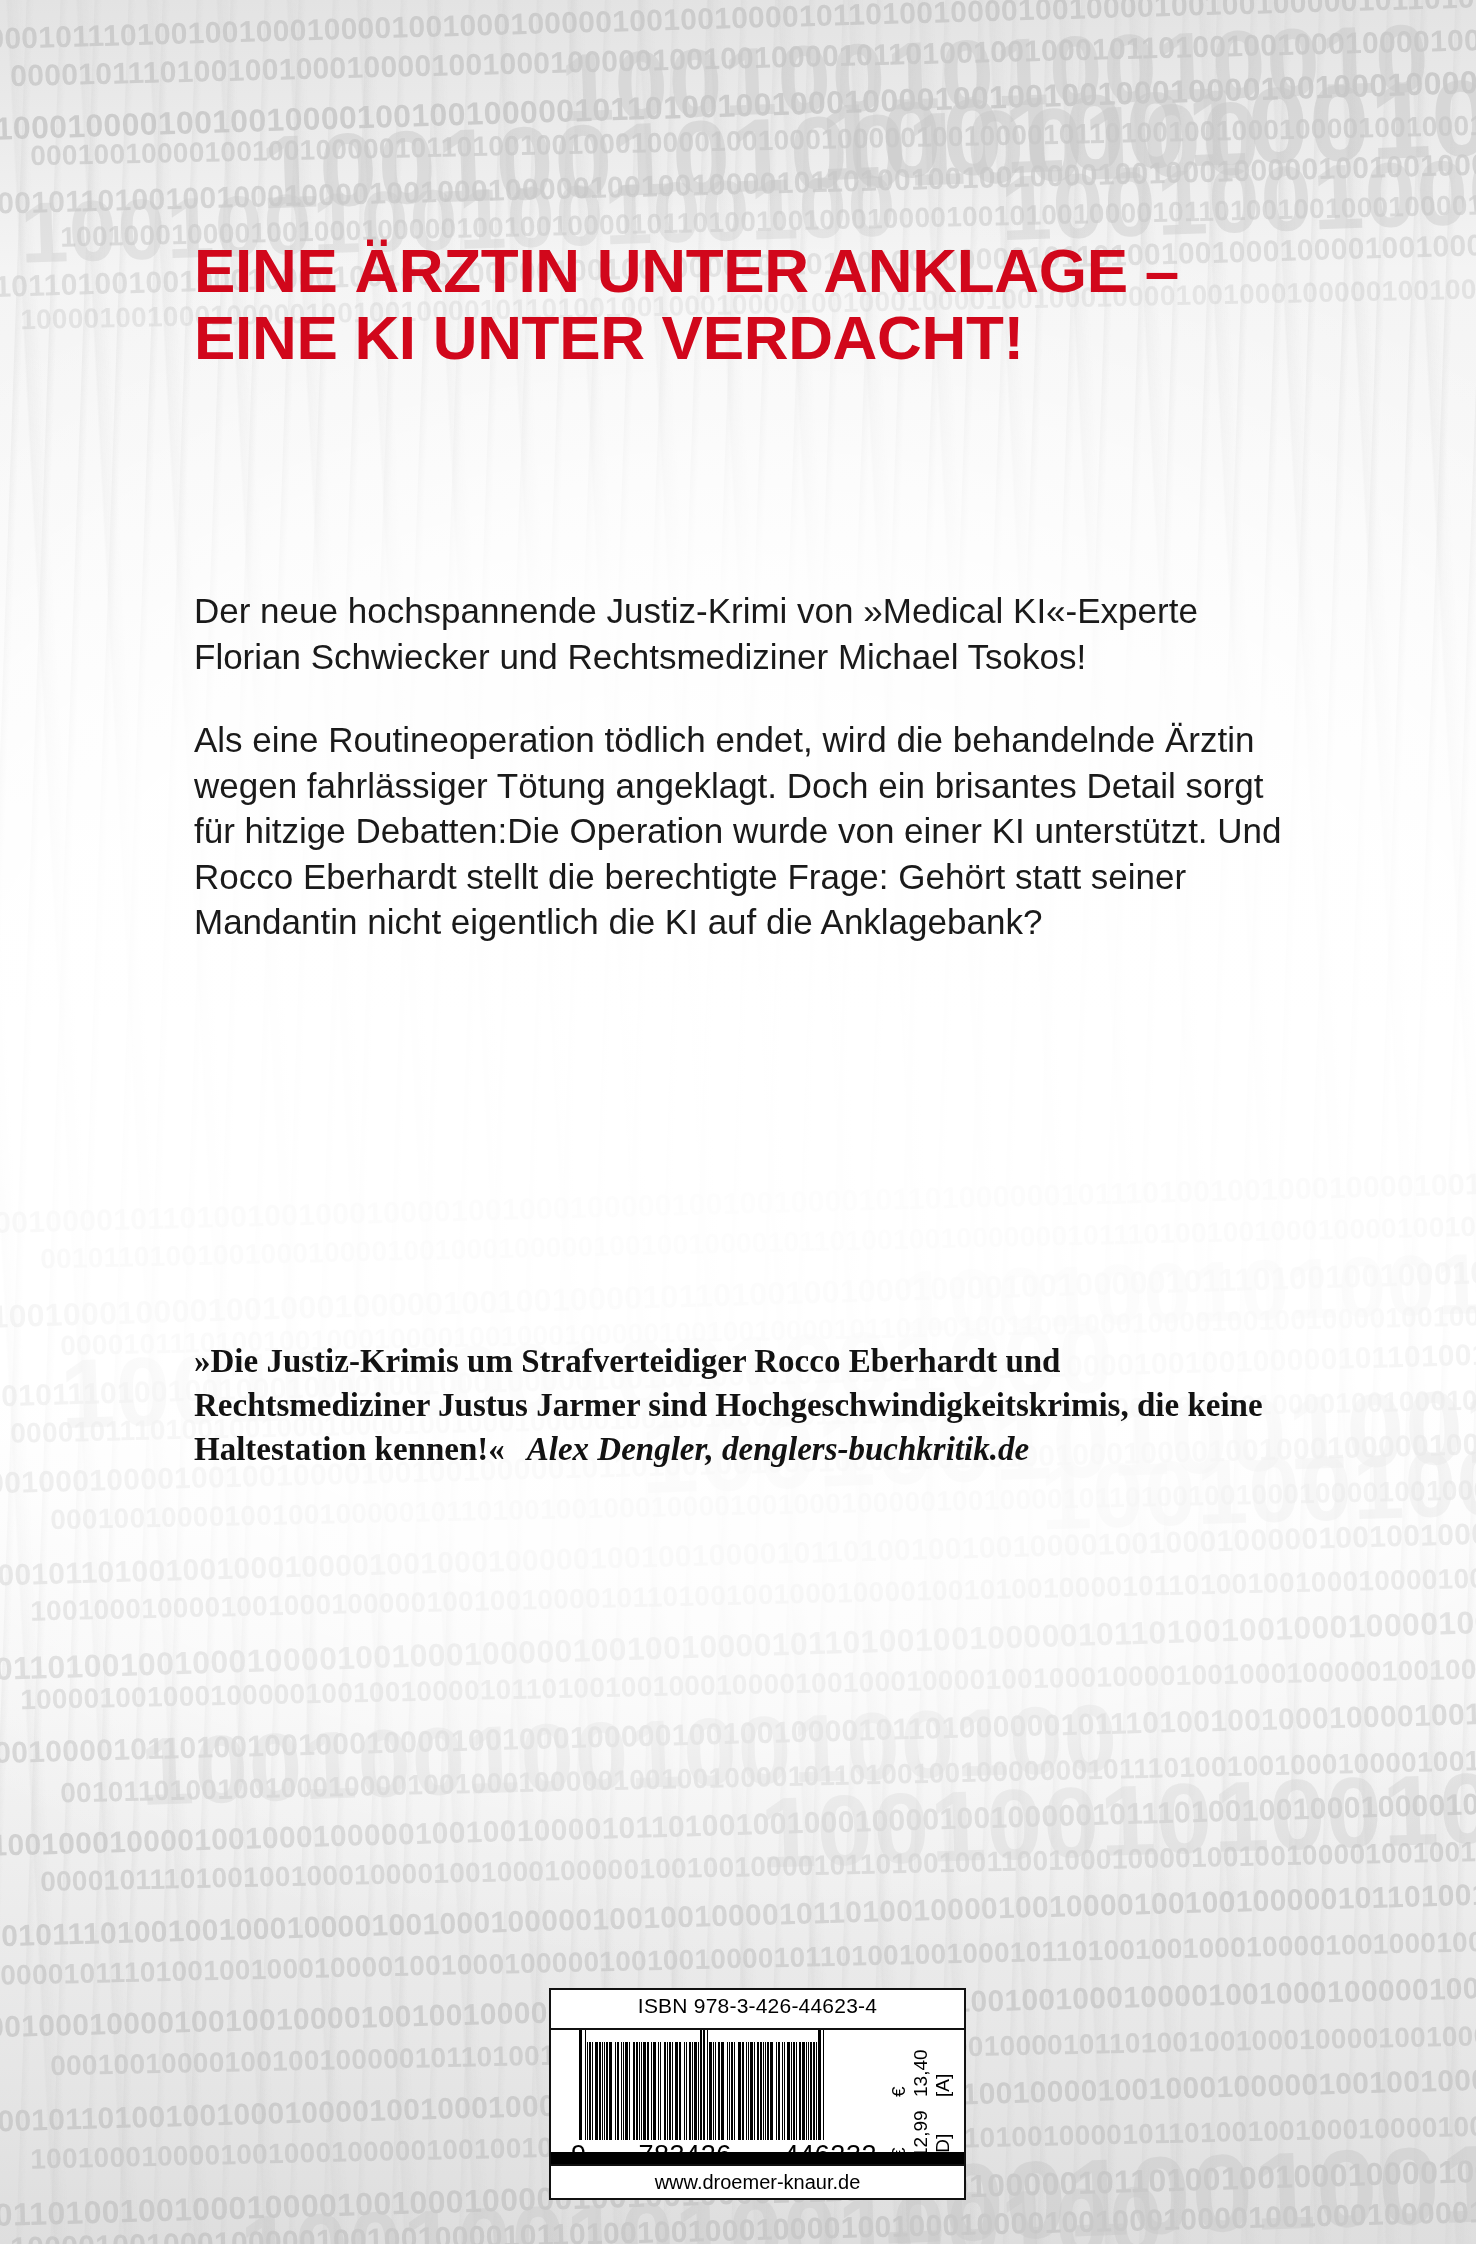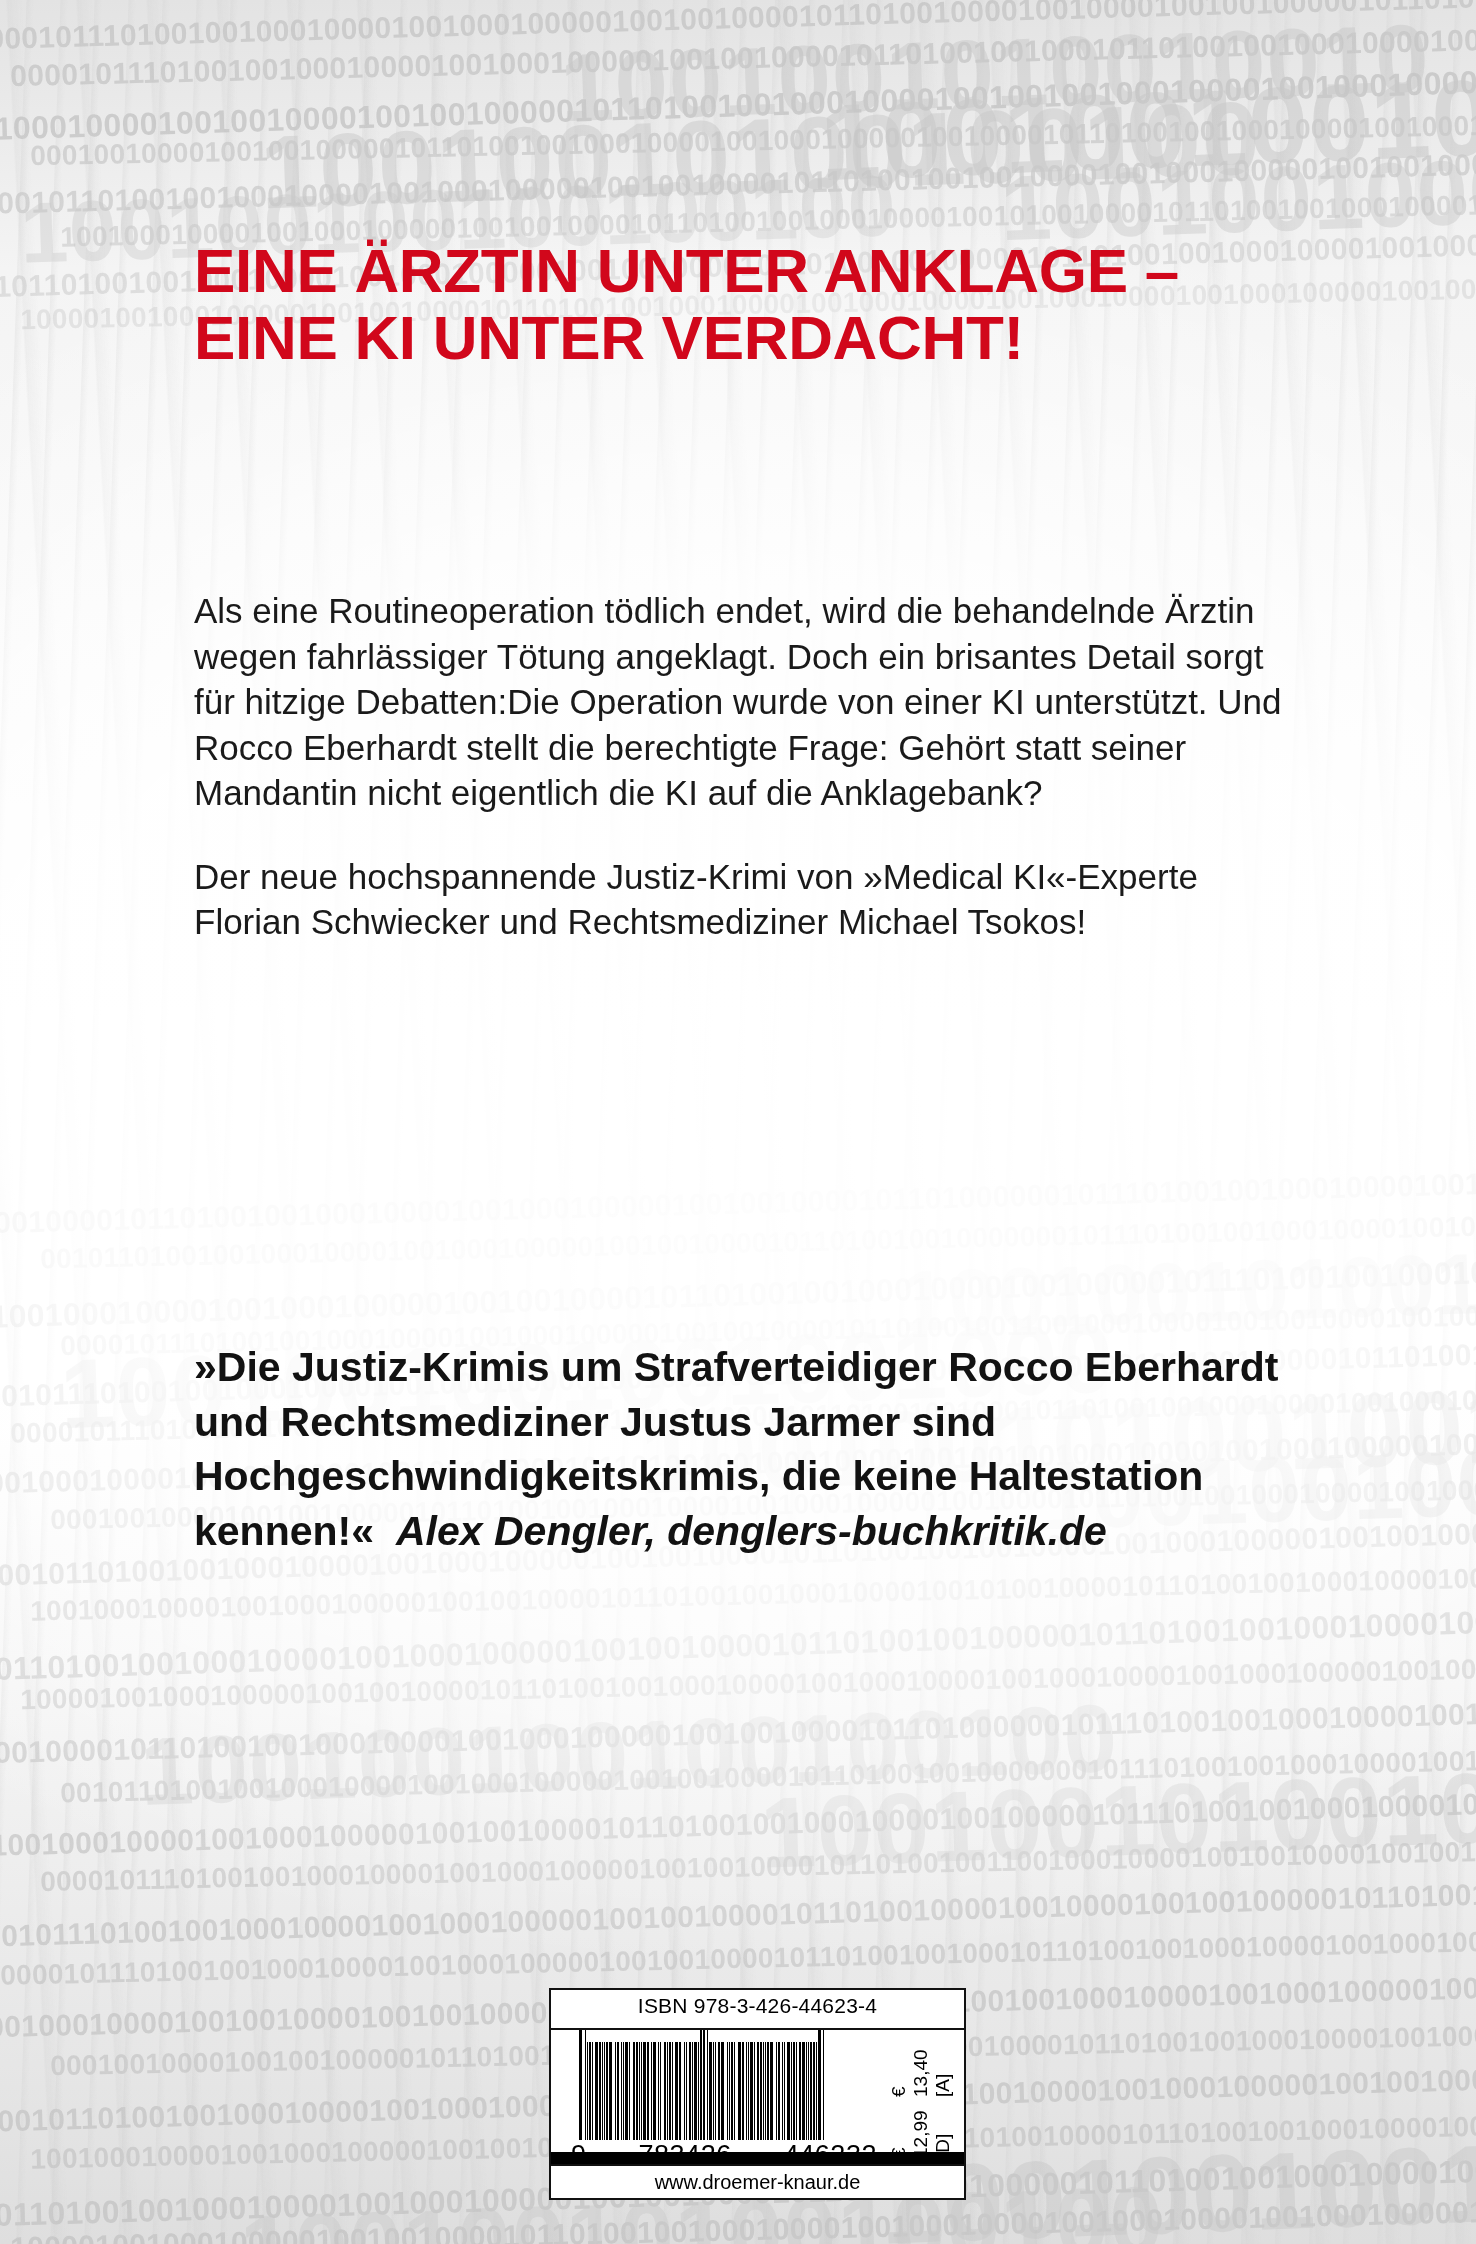--- a/index.html
+++ b/index.html
@@ -98,22 +98,23 @@
   .blurb p { margin: 0 0 38px 0; }
   .blurb p:last-child { margin-bottom: 0; }
 
   .quote {
     position: absolute;
     left: 178px;
     top: 1340px;
     width: 1110px;
     color: #121212;
     font-weight: 700;
-    font-size: 41px;
+    font-size: 33px;
     line-height: 1.33;
+    font-family: Liberation Serif, serif;
   }
   .quote .attrib {
     font-style: italic;
     font-weight: 700;
     margin-left: 22px;
   }
 
   
   .barcode-block {
     position: absolute;
@@ -258,22 +259,22 @@
     </div>
 
   <div class="bg-layer bg-streaks"></div>
   <div class="bg-layer bg-vignette"></div>
 
   <div class="content">
 
     <div class="headline">Eine Ärztin unter Anklage – eine KI unter Verdacht!</div>
 
     <div class="blurb">
+      <p>Der neue hochspannende Justiz-Krimi von »Medical KI«-Experte Florian Schwiecker und Rechtsmediziner Michael Tsokos!</p>
       <p>Als eine Routineoperation tödlich endet, wird die behandelnde Ärztin wegen fahrlässiger Tötung angeklagt. Doch ein brisantes Detail sorgt für hitzige Debatten:Die Operation wurde von einer KI unterstützt. Und Rocco Eberhardt stellt die berechtigte Frage: Gehört statt seiner Mandantin nicht eigentlich die KI auf die Anklagebank?</p>
-      <p>Der neue hochspannende Justiz-Krimi von »Medical KI«-Experte Florian Schwiecker und Rechtsmediziner Michael Tsokos!</p>
     </div>
 
     <div class="quote">
       <span>»Die Justiz-Krimis um Strafverteidiger Rocco Eberhardt und Rechtsmediziner Justus Jarmer sind Hochgeschwindigkeitskrimis, die keine Haltestation kennen!«</span><span class="attrib">Alex Dengler, denglers-buchkritik.de</span>
     </div>
 
     <div class="barcode-block">
       <div class="isbn-line">ISBN 978-3-426-44623-4</div>
       <div class="isbn-rule"></div>
       <div class="bars" id="bars-host">

